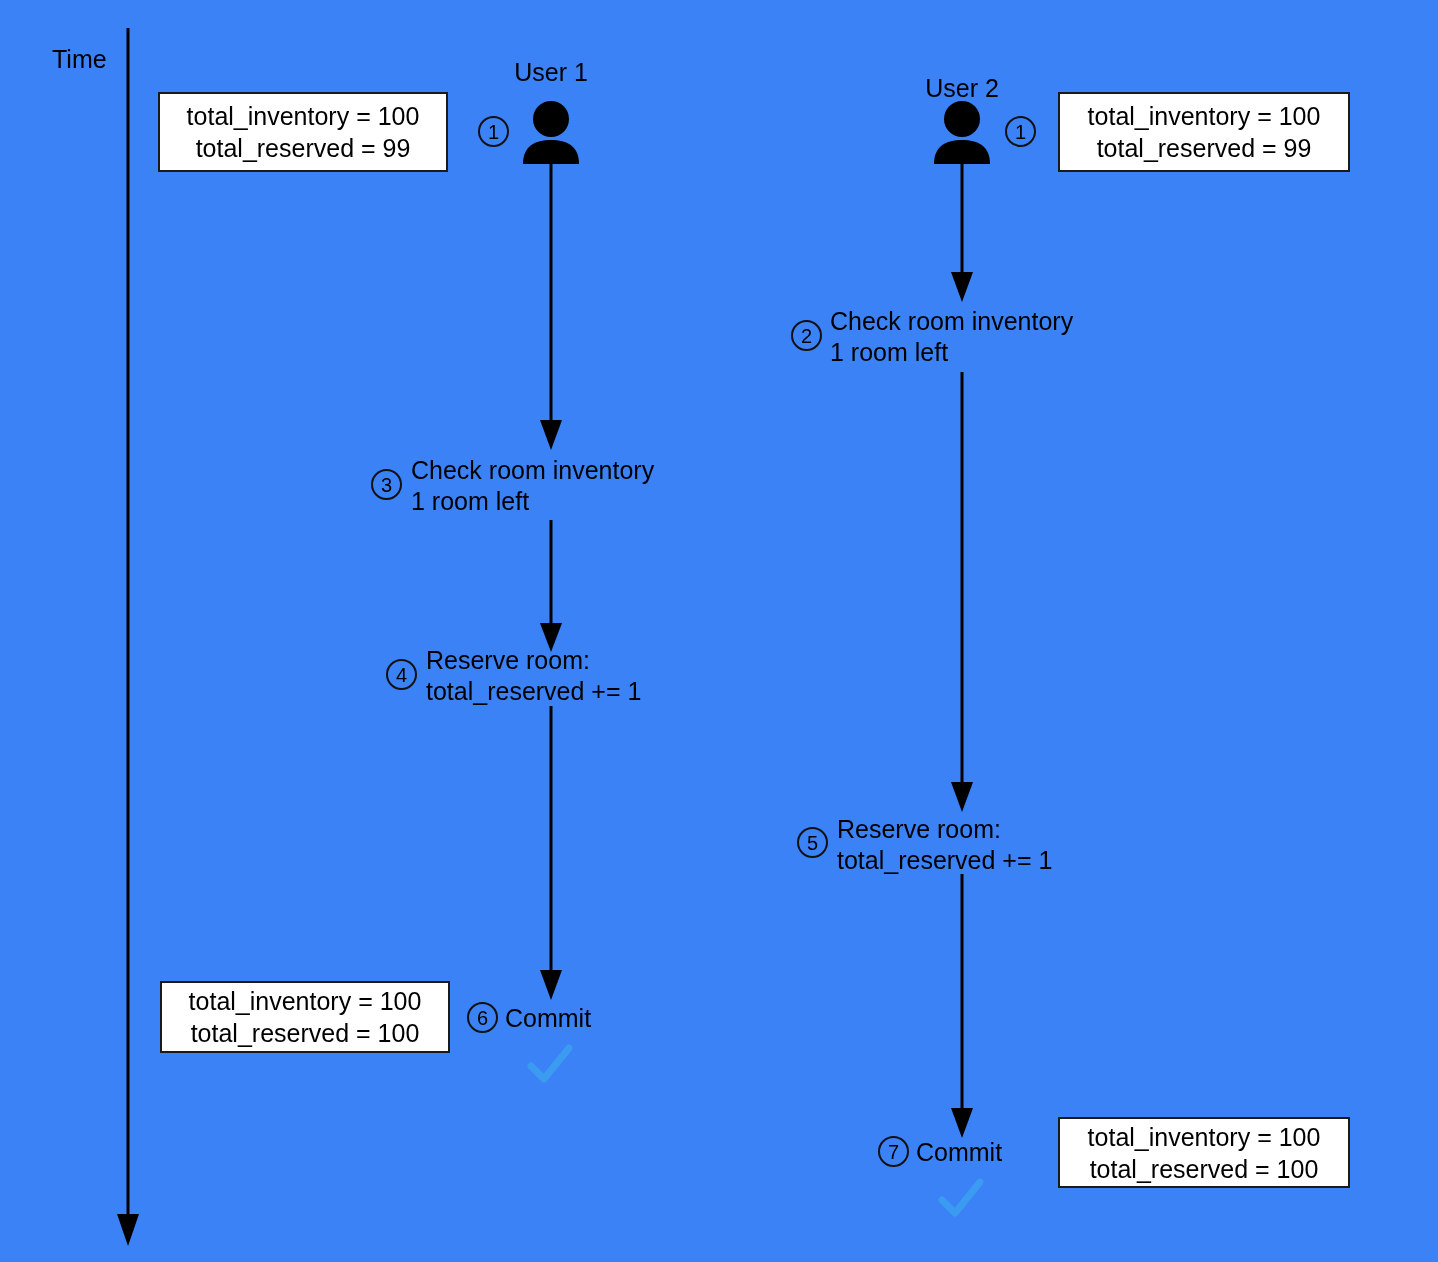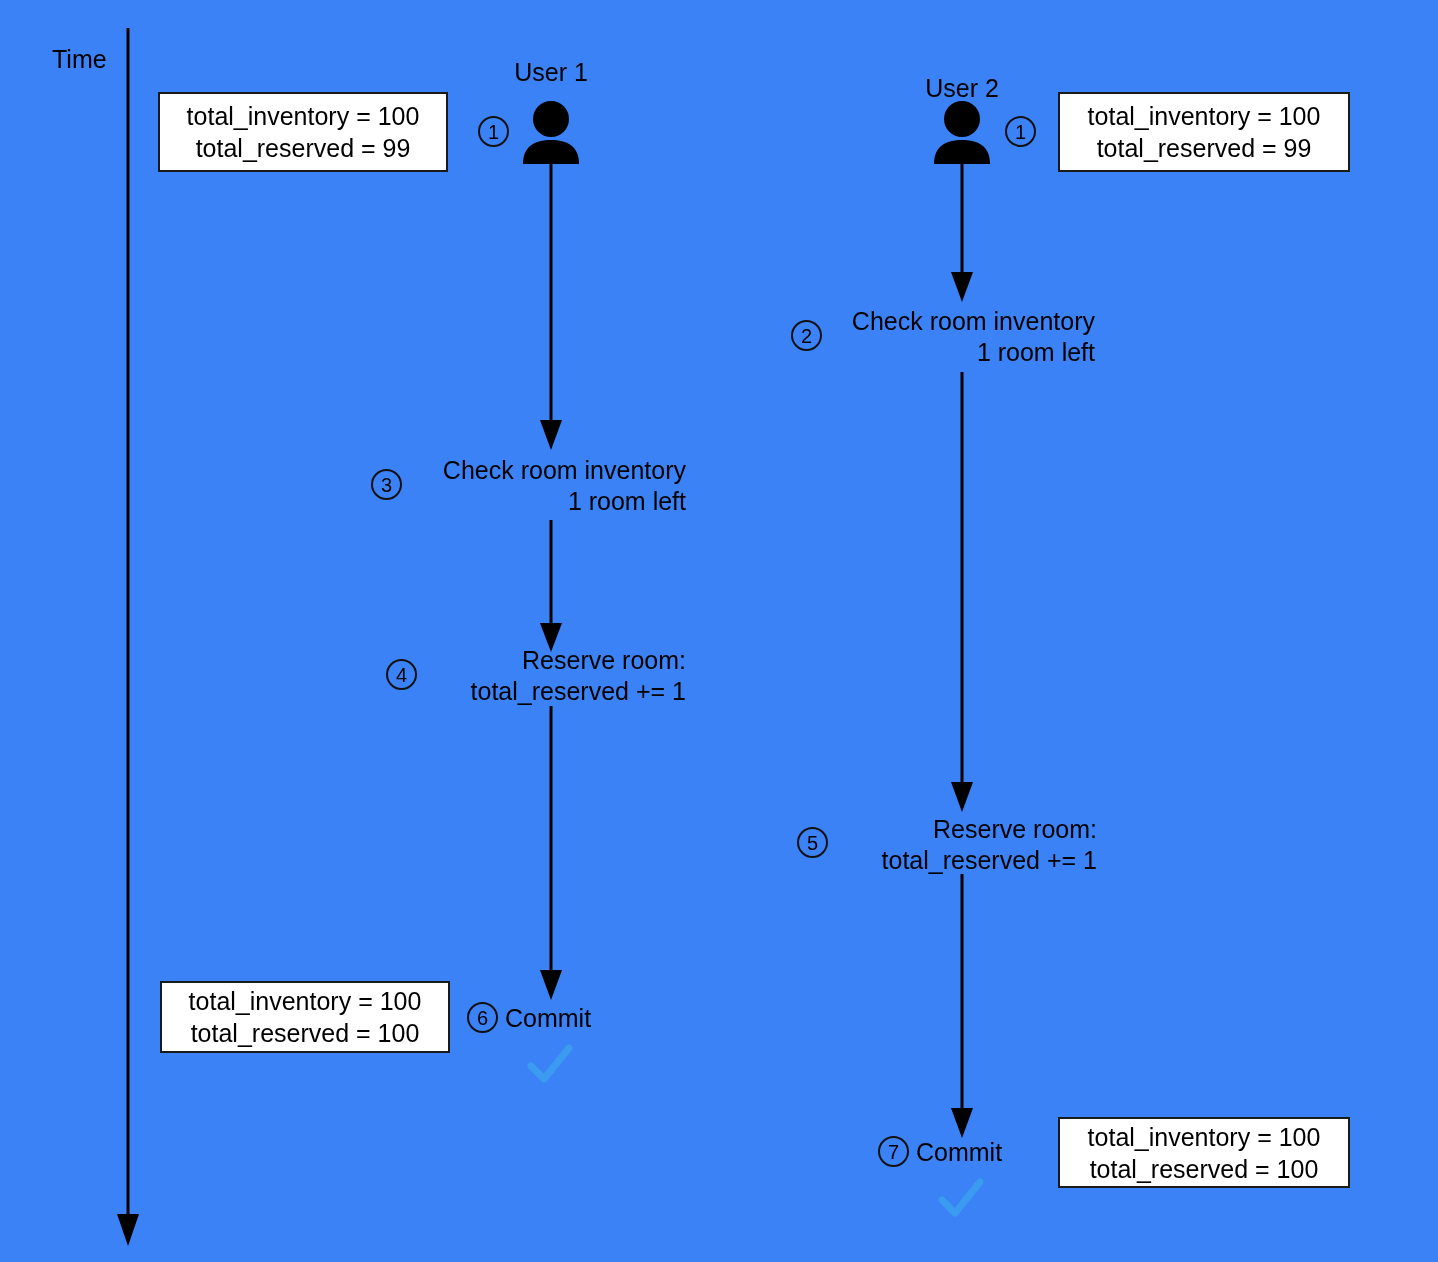--- a/index.html
+++ b/index.html
@@ -64,21 +64,21 @@
     justify-content: center;
     font-size: 20px;
     line-height: 1;
     color: #000;
   }
 
   
   .step-text {
     font-size: 25px;
     color: #000;
-    text-align: right;
+    text-align: left;
     line-height: 1.24;
     white-space: nowrap;
   }
   .step-text .l2 { display: block; }
 
   
   .user-icon { width: 58px; height: 70px; display:block; }
 
   
   .check { display: block; }

